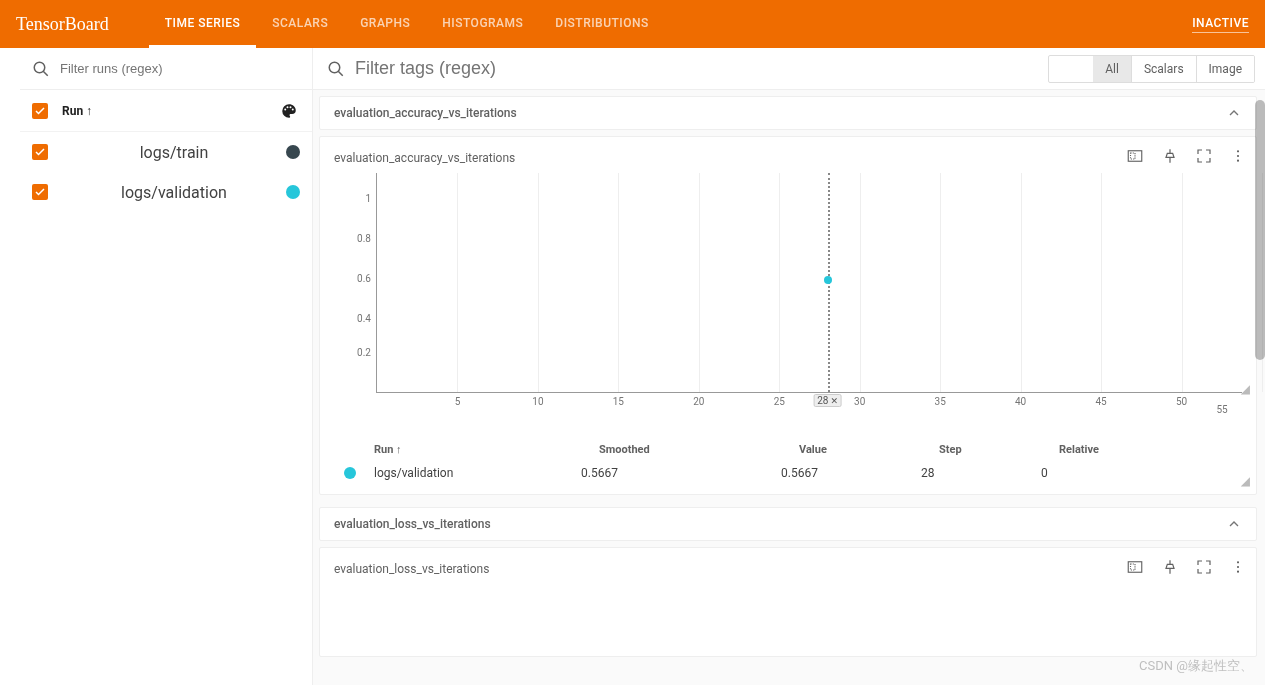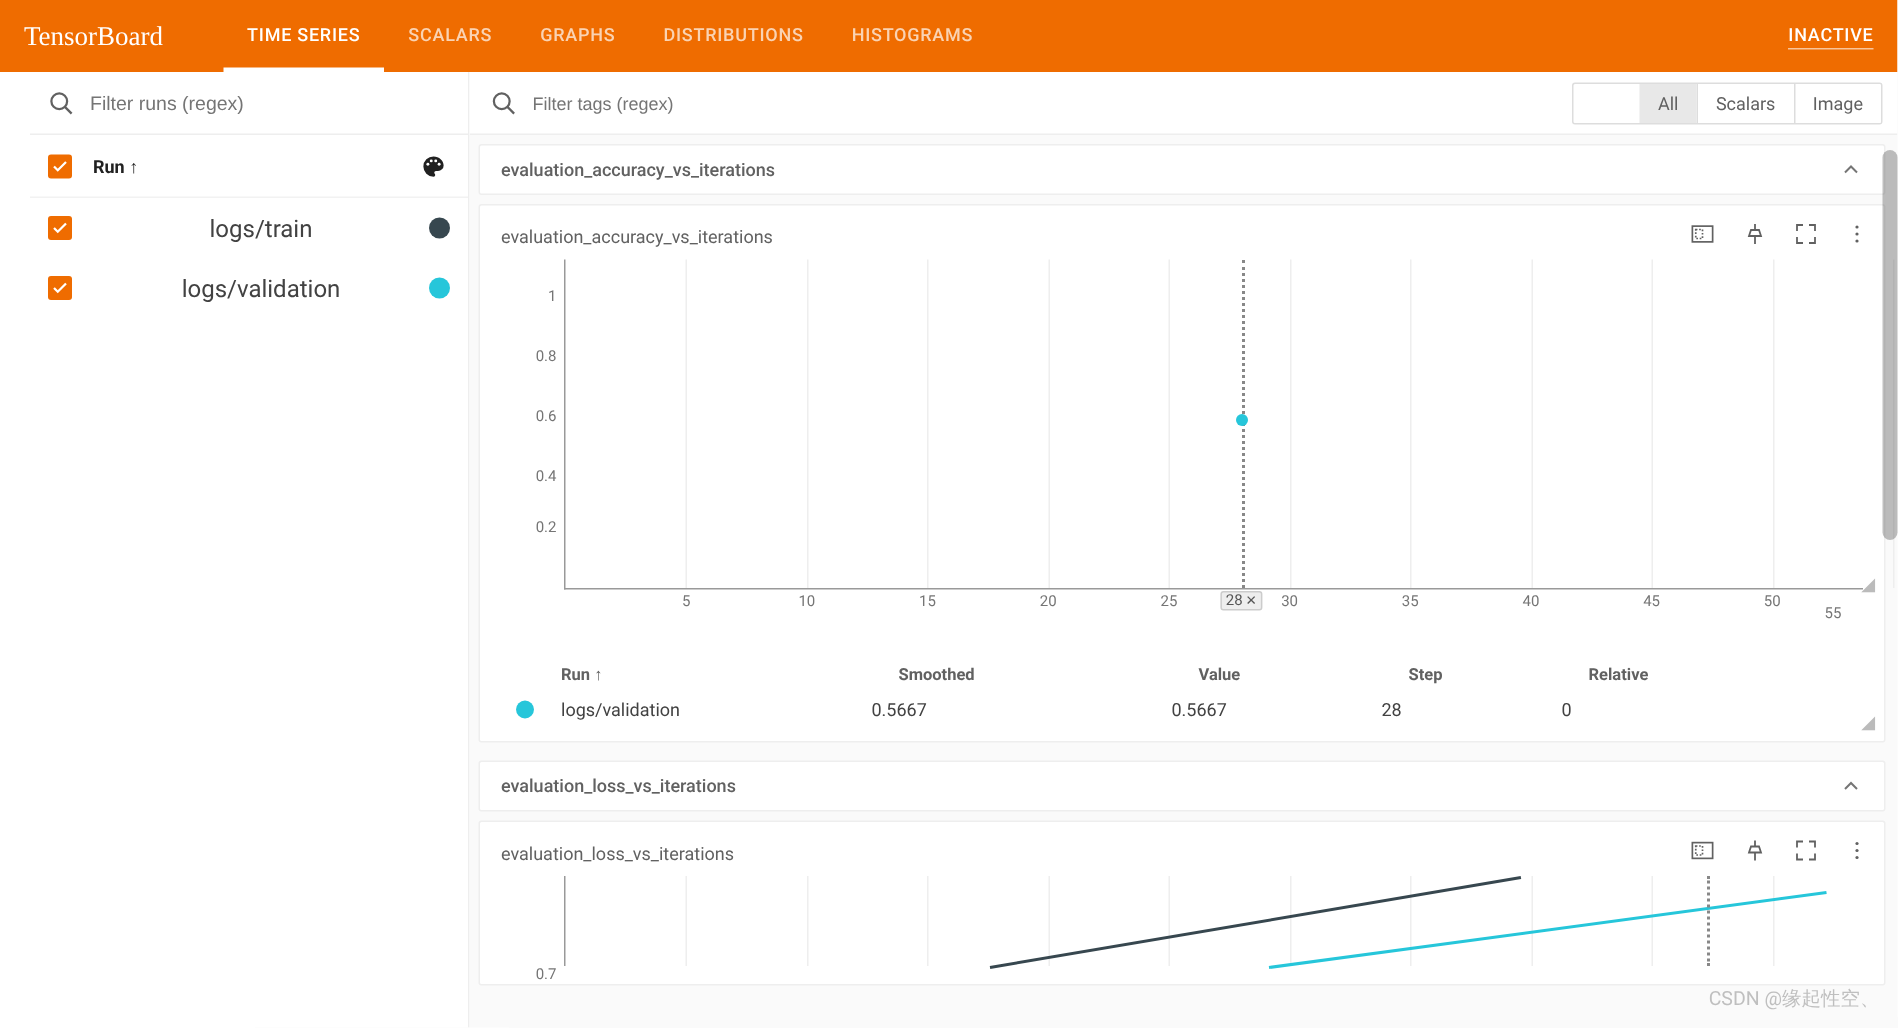--- a/index.html
+++ b/index.html
@@ -22,21 +22,21 @@
 .run-header .palette { width:20px; }
 .run-row { display:flex; align-items:center; height:40px; padding:0 12px; }
 .run-row .cb-wrap { width:24px; }
 .run-row .rname { flex:1; font-size:16px; color:#424242; padding-left:6px;text-align:center; }
 .run-row .dot { width:14px; height:14px; border-radius:50%; }
 .cb { width:16px; height:16px; background:#ef6c00; border-radius:2px; display:flex; align-items:center; justify-content:center; }
 .cb svg { width:12px; height:12px; }
 .main { flex:1; display:flex; flex-direction:column; overflow:hidden; background:#fafafa; }
 .main-top { display:flex; align-items:center; height:42px; background:#fff; border-bottom:1px solid #eee; padding-left:14px; }
 .main-top .search-icon { color:#616161; margin-right:10px; }
-.main-top input { border:none; outline:none; font-size:12px; flex:1; }
+.main-top input { border:none; outline:none; font-size:18px; flex:1; }
 .pill-group { display:flex; border:1px solid #ddd; border-radius:2px; overflow:hidden; margin-right:10px; }
 .pill { padding:6px 12px; font-size:12px; color:#616161; border-left:1px solid #ddd; cursor:pointer; background:#fff;}
 .pill:first-child{border-left:none;}
 .pill.active { background:#e8e8e8;margin-left:44px; }
 .scroll { overflow-y:auto; flex:1; padding:6px 8px 6px 6px; }
 .section-hdr { background:#fff; border:1px solid #eee; border-radius:2px; height:34px; display:flex; align-items:center; padding:0 14px; font-size:12px; color:#616161; font-weight:500; margin-bottom:6px; position:relative; }
 .section-hdr .chev { position:absolute; right:14px; color:#757575; }
 .card { background:#fff; border:1px solid #eee; border-radius:2px; margin-bottom:12px; padding:14px 14px 10px 14px; position:relative; }
 .card-title { font-size:12px; color:#616161; margin-bottom:8px; }
 .card-tools { position:absolute; right:10px; top:10px; display:flex; gap:18px; color:#616161; align-items:center;}
@@ -63,22 +63,22 @@
 </style>
 </head>
 <body>
 
 <div class="header">
   <div class="logo">TensorBoard</div>
   <div class="tabs">
     <div class="tab active">TIME SERIES</div>
     <div class="tab">SCALARS</div>
     <div class="tab">GRAPHS</div>
+    <div class="tab">HISTOGRAMS</div>
     <div class="tab">DISTRIBUTIONS</div>
-    <div class="tab">HISTOGRAMS</div>
   </div>
   <div class="spacer"></div>
   <div class="status">INACTIVE</div>
 </div>
 
 <div class="body">
   <div class="sidebar">
     <div class="filter-row">
       <span class="search-icon">
         <svg width="18" height="18" viewBox="0 0 24 24" fill="none" stroke="currentColor" stroke-width="2">
@@ -271,37 +271,20 @@
               </svg>
             </span>
           <span>
               <svg width="16" height="16" viewBox="0 0 24 24" fill="currentColor">
                 <circle cx="12" cy="5" r="1.6"></circle>
                 <circle cx="12" cy="12" r="1.6"></circle>
                 <circle cx="12" cy="19" r="1.6"></circle>
               </svg>
             </span>
         </div>
-        <div class="chart2" id="chart2">
-          <span class="ytick" style="bottom:-6px;">0.7</span>
-        <div class="grid-v" style="left: 80.4545px;"></div>
-            <div class="grid-v" style="left: 160.909px;"></div>
-            <div class="grid-v" style="left: 241.364px;"></div>
-            <div class="grid-v" style="left: 321.818px;"></div>
-            <div class="grid-v" style="left: 402.273px;"></div>
-            <div class="grid-v" style="left: 482.727px;"></div>
-            <div class="grid-v" style="left: 563.182px;"></div>
-            <div class="grid-v" style="left: 643.636px;"></div>
-            <div class="grid-v" style="left: 724.091px;"></div>
-            <div class="grid-v" style="left: 804.545px;"></div>
-            <div class="grid-v" style="left: 885px;"></div>
-            <div class="line-seg" style="left: 283.2px; top: 60px; width: 359.049px; background: rgb(55, 71, 79); transform: rotate(-9.61973deg);"></div>
-            <div class="line-seg" style="left: 469.05px; top: 60px; width: 375.048px; background: rgb(38, 198, 218); transform: rotate(-7.66127deg);"></div>
-            <div class="cursor-line" style="left: 761.1px;"></div>
-          </div>
       </div>
 
     </div>
     <div class="scrollbar-fake"></div>
   </div>
 </div>
 
 <div class="watermark">CSDN @缘起性空、</div>
 
 </body></html>

